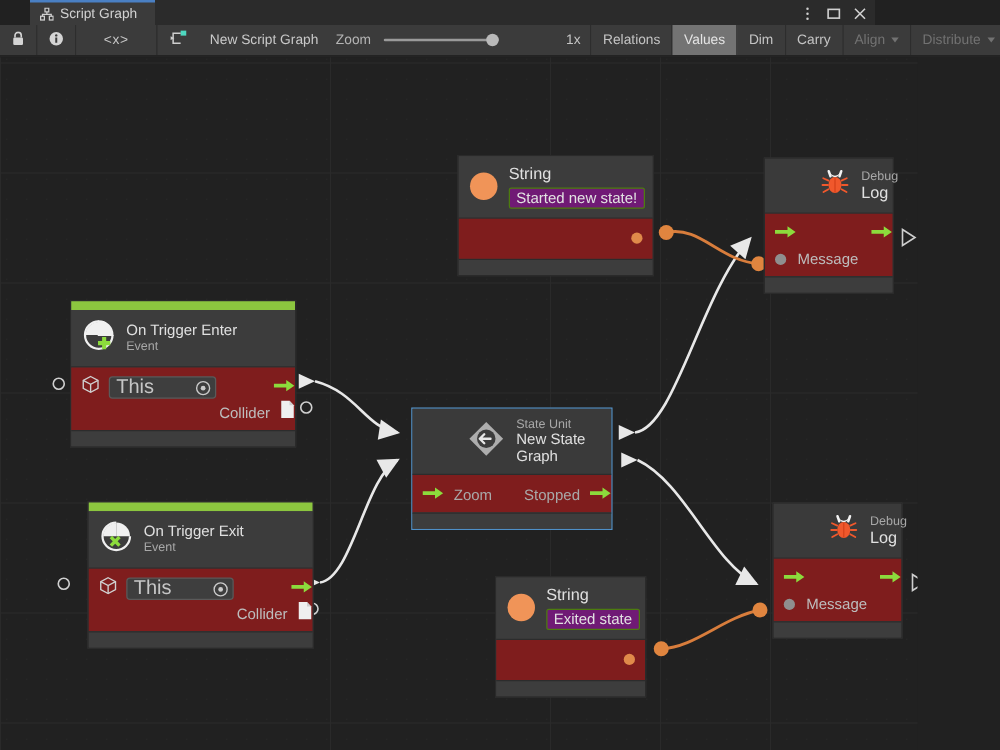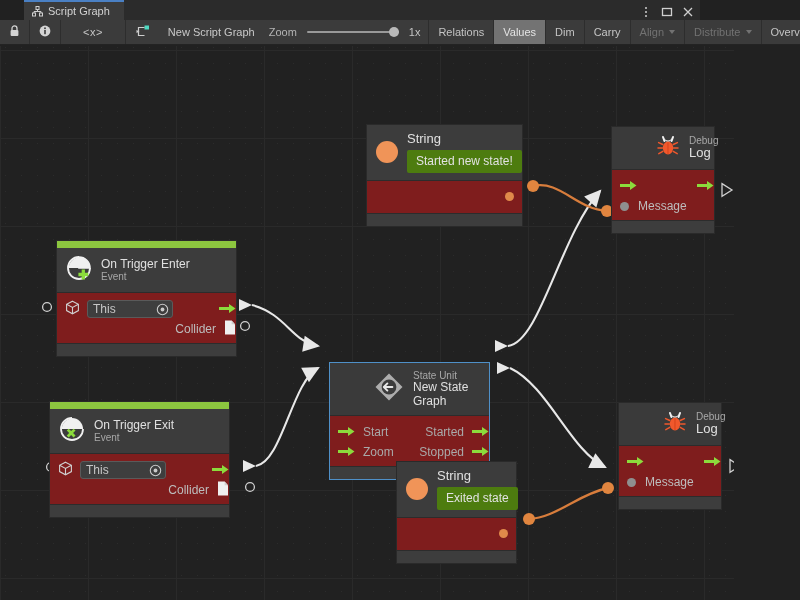--- a/index.html
+++ b/index.html
@@ -59,21 +59,21 @@
   }
   .slider { position: relative; width: 92px; height: 12px; }
   .slider-track {
     position: absolute; left: 0; top: 5px; width: 92px; height: 2px;
     background: #9a9a9a; border-radius: 1px;
   }
   .slider-knob {
     position: absolute; right: 0; top: 1px; width: 10px; height: 10px;
     border-radius: 50%; background: #b9b9b9;
   }
-  .zoom-val { color: #c4c4c4; font-size: 11px; }
+  .zoom-val { color: #c4c4c4; font-size: 11px; margin-left: 44px; }
   .caret { display: inline-block; margin-left: 5px;
     border-left: 3.5px solid transparent; border-right: 3.5px solid transparent;
     border-top: 4px solid currentColor; }
 
   
   .canvas {
     position: absolute; left: 0; top: 46px; width: 734px; height: 554px;
     background-color: #212121;
     background-image:
       radial-gradient(circle at 0.5px 0.5px, #2c2c2c 0.6px, transparent 0.7px),
@@ -111,28 +111,28 @@
   }
   .row { display: flex; align-items: center; min-height: 20px; }
   .row.between { justify-content: space-between; }
   .port-label { font-size: 12px; color: #bdbdbd; }
   .port-label.dim { color: #a9a9a9; }
   .arrow-green { flex: none; display: block; }
   .dot-grey { width: 9px; height: 9px; border-radius: 50%; background: #8f8f8f; flex:none; }
   .dot-orange-sm { width: 9px; height: 9px; border-radius: 50%; background: #e08a4a; flex:none; }
   .circle-orange-lg { width: 22px; height: 22px; border-radius: 50%; background: #f09458; flex:none; }
   .strfield {
-    background: #4d7c0f; border: 4px solid #4d7c0f; border-radius: 2px;
+    background: #701a75; border: 1px solid #4d7c0f; border-radius: 2px;
     color: #e2e2e2; font-size: 12px; padding: 1px 5px; white-space: nowrap;
   }
   .objfield {
     display: flex; align-items: center; justify-content: space-between;
     background: #3e3e3e; border: 1px solid #5a5a5a; border-radius: 3px;
     width: 86px; height: 18px; padding: 0 3px 0 5px;
-    color: #c6c6c6; font-size: 12px;
+    color: #c6c6c6; font-size: 16px;
   }
   .picker { width: 13px; height: 13px; display:block; }
   
   .sideport { position: absolute; }
 </style>
 </head>
 <body>
 
 <div id="app">
 
@@ -390,21 +390,21 @@
             <svg width="12" height="15" viewBox="0 0 12 15">
               <path d="M1 0.6 L7.6 0.6 L11 4.2 L11 14.4 L1 14.4 Z" fill="#efefef"></path>
               <path d="M7.6 0.6 L7.6 4.2 L11 4.2" fill="#cfcfcf"></path>
             </svg>
           </span>
         </div>
       </div>
       <div class="node-foot"></div>
     </div>
 
-    <div class="node selected" style="left:329px; top:280px; width:161px;margin-top:36px;">
+    <div class="node selected" style="left:329px; top:280px; width:161px;">
       <div class="node-head plain">
         <span class="head-icon">
           <svg width="30" height="30" viewBox="0 0 30 30">
             <path d="M15 1.5 L28.5 15 L15 28.5 L1.5 15 Z" fill="#adadad"></path>
             <circle cx="15" cy="15" r="7.4" fill="#3c3c3c"></circle>
             <path d="M18.4 15 L10.4 15 M13.4 11.4 L9.8 15 L13.4 18.6" stroke="#e8e8e8" stroke-width="1.9" fill="none" stroke-linecap="round" stroke-linejoin="round"></path>
           </svg>
         </span>
         <span class="head-text">
           <span class="head-sub">State Unit</span>
@@ -412,54 +412,36 @@
         </span>
       </div>
       <div class="node-body">
         <div class="row between">
           <span style="display:flex; align-items:center; gap:8px;">
             <span class="arrow-green">
               <svg width="17" height="11" viewBox="0 0 17 11">
                   <path d="M0,4 L10,4 L10,1 L16.5,5.5 L10,10 L10,7 L0,7 Z" fill="#8cdb3c"></path>
                 </svg>
             </span>
-            <span class="port-label dim">Start</span>
-          </span>
-          <span style="display:flex; align-items:center; gap:8px;">
-            <span class="port-label dim">Started</span>
-            <span class="arrow-green">
-              <svg width="17" height="11" viewBox="0 0 17 11">
-                  <path d="M0,4 L10,4 L10,1 L16.5,5.5 L10,10 L10,7 L0,7 Z" fill="#8cdb3c"></path>
-                </svg>
-            </span>
-          </span>
-        </div>
-        <div class="row between">
-          <span style="display:flex; align-items:center; gap:8px;">
-            <span class="arrow-green">
-              <svg width="17" height="11" viewBox="0 0 17 11">
-                  <path d="M0,4 L10,4 L10,1 L16.5,5.5 L10,10 L10,7 L0,7 Z" fill="#8cdb3c"></path>
-                </svg>
-            </span>
             <span class="port-label dim">Zoom</span>
           </span>
           <span style="display:flex; align-items:center; gap:8px;">
             <span class="port-label dim">Stopped</span>
             <span class="arrow-green">
               <svg width="17" height="11" viewBox="0 0 17 11">
                   <path d="M0,4 L10,4 L10,1 L16.5,5.5 L10,10 L10,7 L0,7 Z" fill="#8cdb3c"></path>
                 </svg>
             </span>
           </span>
         </div>
       </div>
       <div class="node-foot"></div>
     </div>
 
-    <div class="node" style="left:49px; top:355px; width:181px;">
+    <div class="node" style="left:70px; top:355px; width:181px;">
       <div class="node-greenbar"></div>
       <div class="node-head">
         <span class="head-icon">
           <svg width="26" height="26" viewBox="0 0 26 26">
             <path d="M13 2 A11 11 0 1 0 24 13" fill="none" stroke="#f0f0f0" stroke-width="1.8"></path>
             <path d="M13 2 A11 11 0 0 1 24 13 L13 13 Z" fill="#f0f0f0"></path>
             <path d="M2.6 13 A10.4 10.4 0 0 1 13 2.6 L13 13 Z" fill="#f0f0f0"></path>
             <path d="M11.2 14.8 L14 17.6 L16.8 14.8 L19 17 L16.2 19.8 L19 22.6 L16.8 24.8 L14 22 L11.2 24.8 L9 22.6 L11.8 19.8 L9 17 Z" fill="#8cdb3c" transform="translate(-1.5,-3.2) scale(0.88) translate(1.5,3.2)"></path>
           </svg>
         </span>

